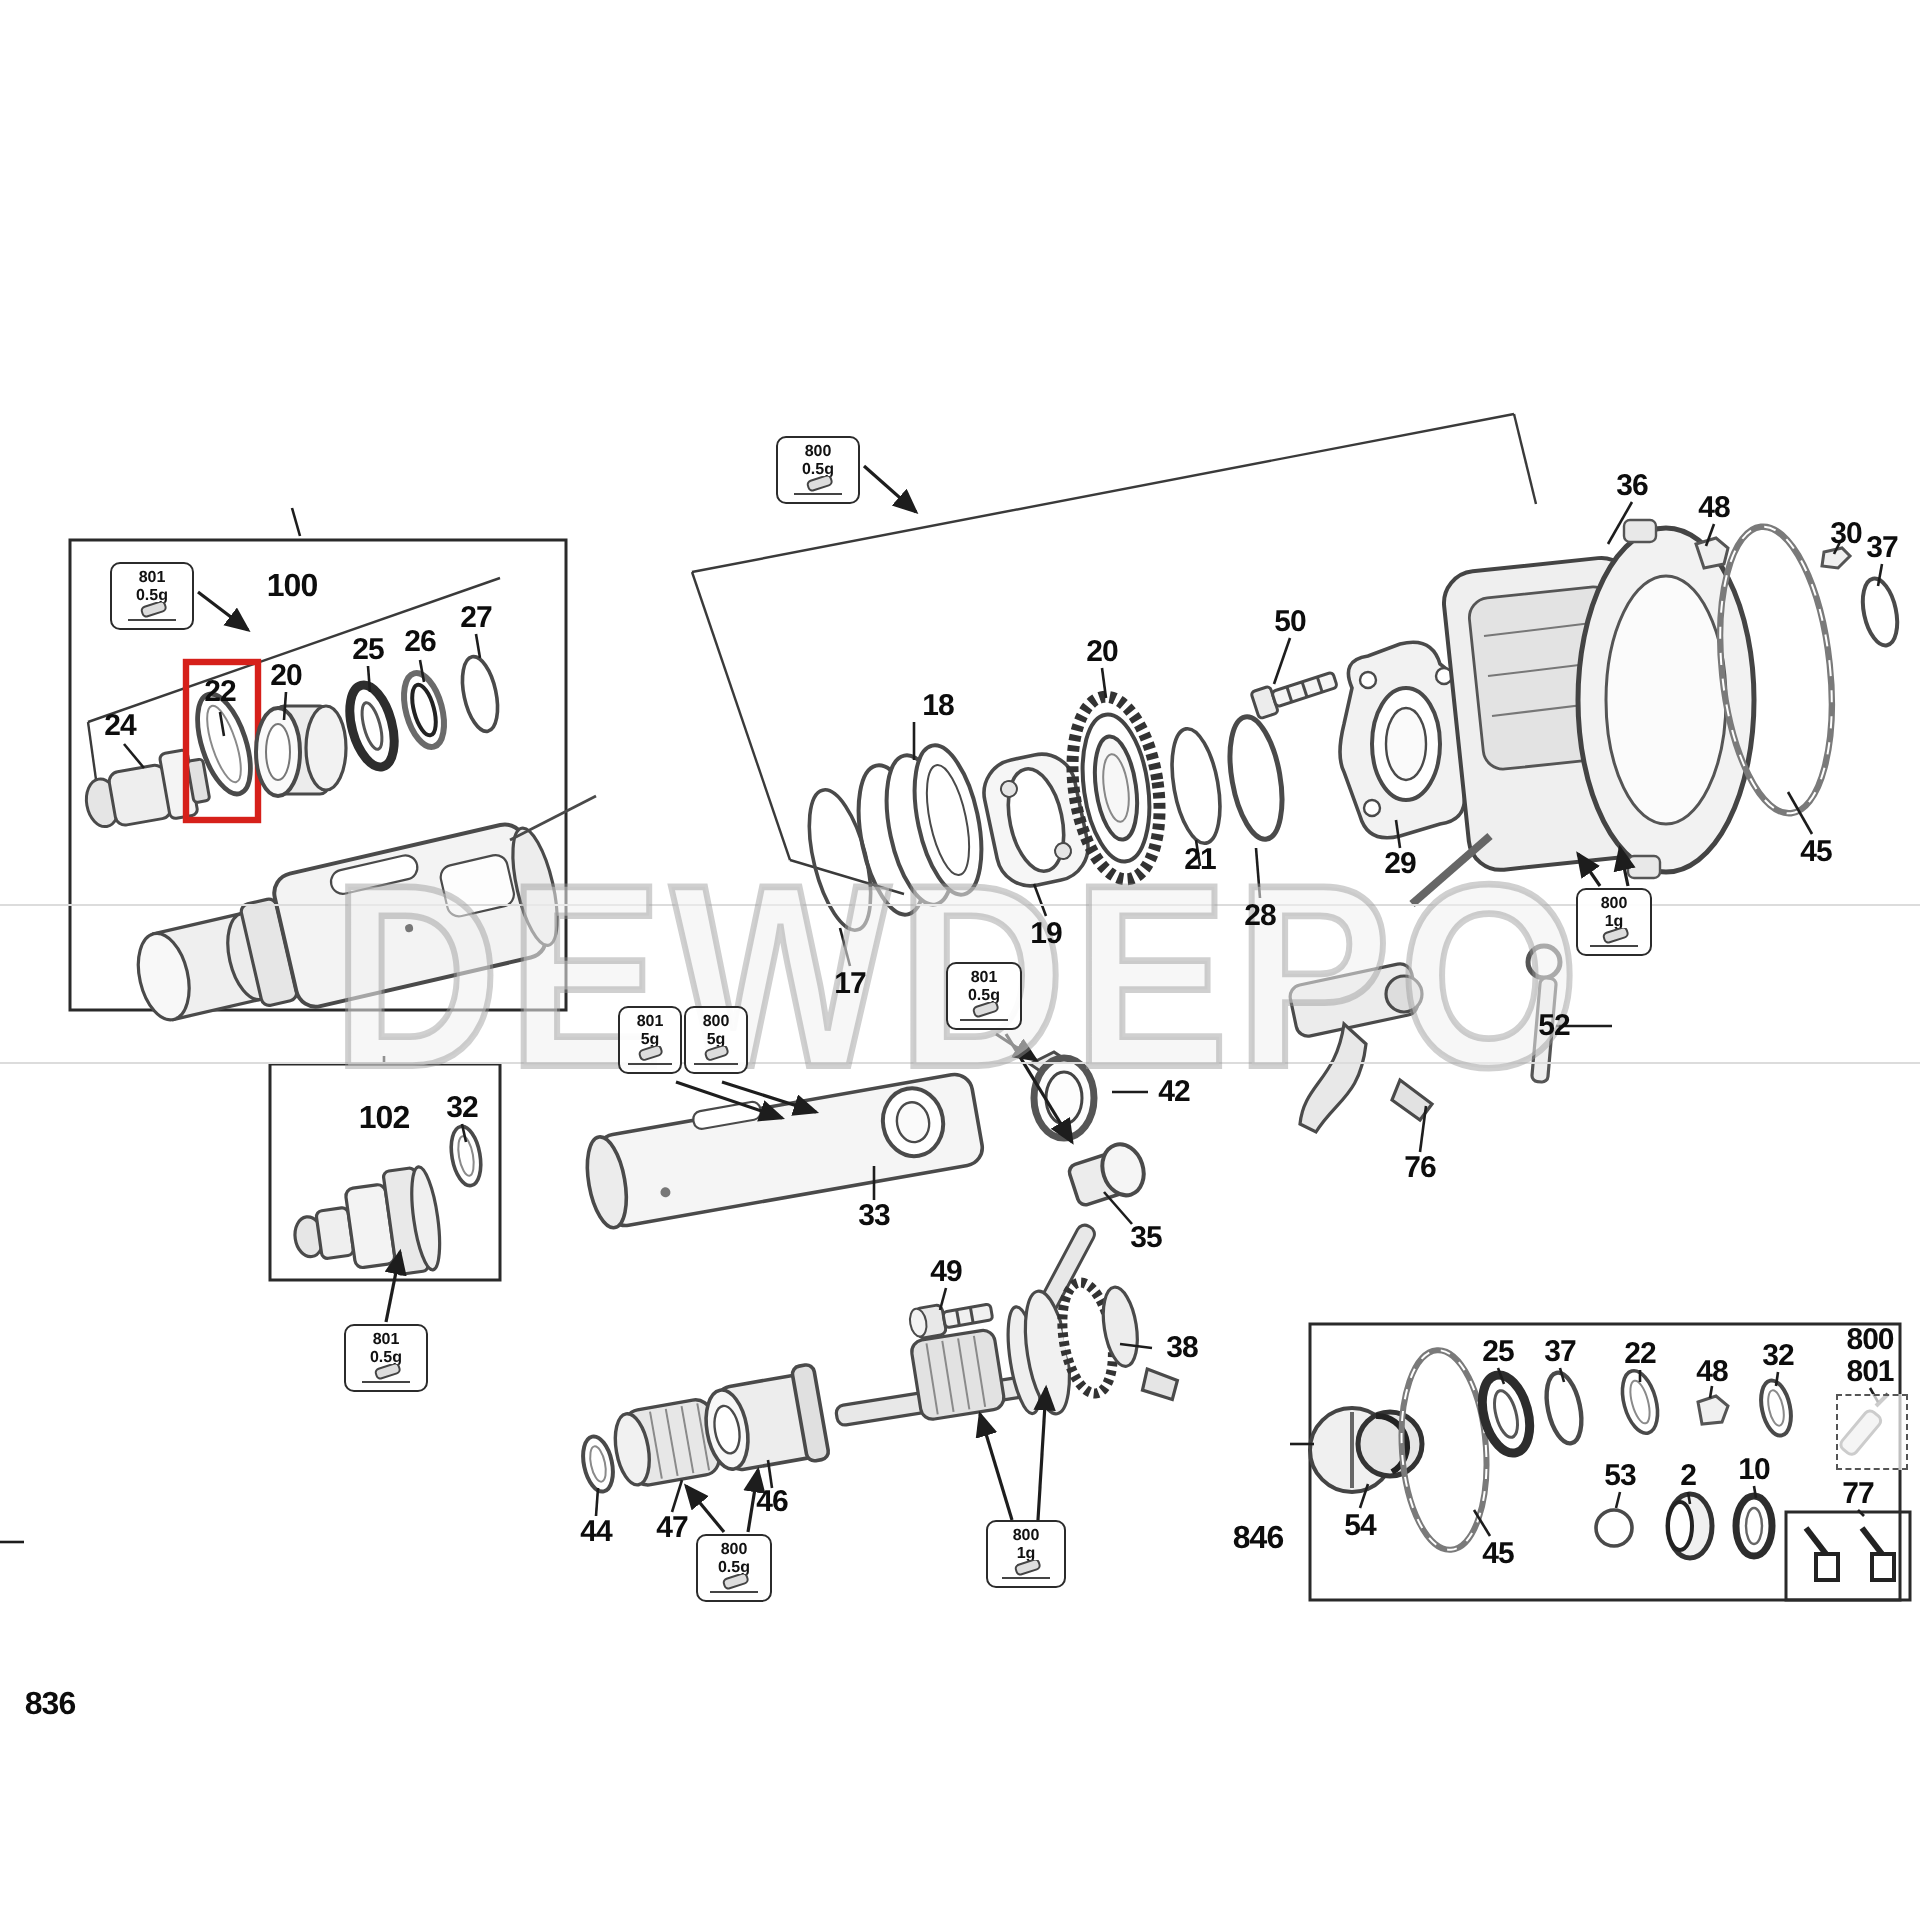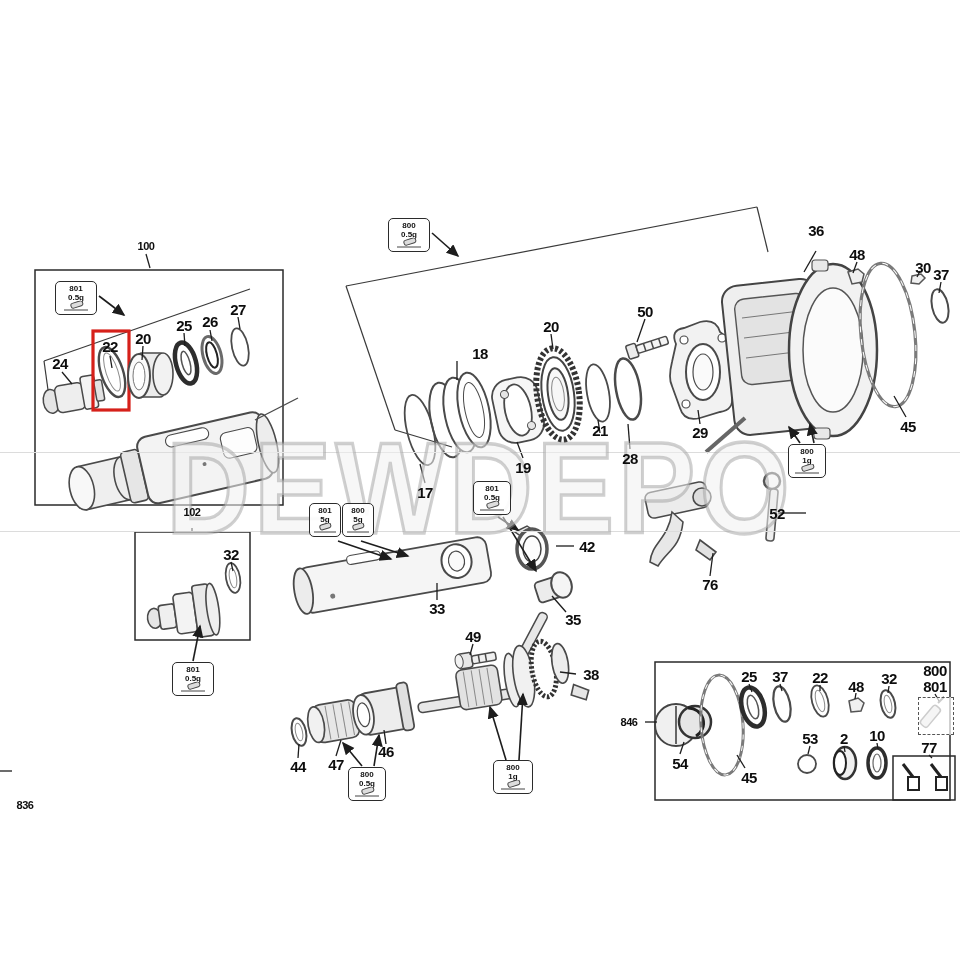--- a/index.html
+++ b/index.html
@@ -10,21 +10,21 @@
   .wm-band{position:absolute;left:0;right:0;top:452px;height:78px;z-index:2;
            border-top:1px solid #dcdcdc;border-bottom:1px solid #dcdcdc;pointer-events:none;}
   .watermark{position:absolute;left:120px;width:720px;top:424px;height:128px;z-index:2;
              font-size:116px;line-height:128px;font-weight:bold;text-align:center;
              letter-spacing:4px;color:rgba(240,240,240,.55);
              -webkit-text-stroke:3px rgba(150,150,150,.45);
              transform:scaleY(1.12);pointer-events:none;white-space:nowrap;}
   
   .co{position:absolute;transform:translate(-50%,-50%);z-index:3;
       font-weight:bold;font-size:15px;color:#0d0d0d;letter-spacing:-.5px;white-space:nowrap;}
-  .co.big{font-size:11px;}
+  .co.big{font-size:16px;margin-top:48px;}
   
   .grease{position:absolute;z-index:3;width:36px;box-sizing:border-box;
           border:1.4px solid #2b2b2b;border-radius:5px;background:rgba(255,255,255,.92);
           text-align:center;padding:2px 1px 12px;}
   .grease span{display:block;font-size:8px;font-weight:bold;line-height:9px;color:#111;}
   .grease .tube{position:absolute;left:50%;bottom:1px;transform:translateX(-50%);}
   
   .kitbox{position:absolute;z-index:3;border:1.4px dashed #555;background:rgba(255,255,255,.7);}
 </style>
 </head>
@@ -363,28 +363,28 @@
 
   <div class="co big" style="left:146px;top:246px">100</div>
   <div class="co" style="left:60px;top:363px">24</div>
   <div class="co" style="left:110px;top:346px">22</div>
   <div class="co" style="left:143px;top:338px">20</div>
   <div class="co" style="left:184px;top:325px">25</div>
   <div class="co" style="left:210px;top:321px">26</div>
   <div class="co" style="left:238px;top:309px">27</div>
 
   <div class="co" style="left:425px;top:492px">17</div>
-  <div class="co" style="left:480px;top:353px">18</div>
+  <div class="co" style="left:469px;top:353px">18</div>
   <div class="co" style="left:523px;top:467px">19</div>
   <div class="co" style="left:551px;top:326px">20</div>
   <div class="co" style="left:600px;top:430px">21</div>
   <div class="co" style="left:630px;top:458px">28</div>
   <div class="co" style="left:700px;top:432px">29</div>
   <div class="co" style="left:645px;top:311px">50</div>
-  <div class="co" style="left:816px;top:230px">36</div>
+  <div class="co" style="left:816px;top:243px">36</div>
   <div class="co" style="left:857px;top:254px">48</div>
   <div class="co" style="left:923px;top:267px">30</div>
   <div class="co" style="left:941px;top:274px">37</div>
   <div class="co" style="left:908px;top:426px">45</div>
   <div class="co" style="left:710px;top:584px">76</div>
   <div class="co" style="left:777px;top:513px">52</div>
 
   <div class="co big" style="left:192px;top:512px">102</div>
   <div class="co" style="left:231px;top:554px">32</div>
   <div class="co big" style="left:25px;top:805px">836</div>

